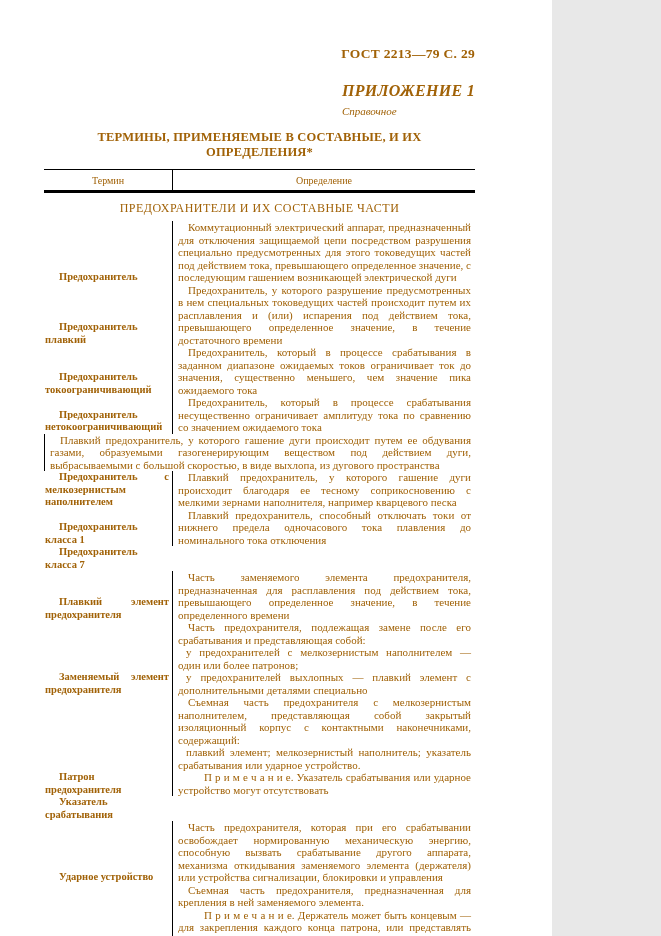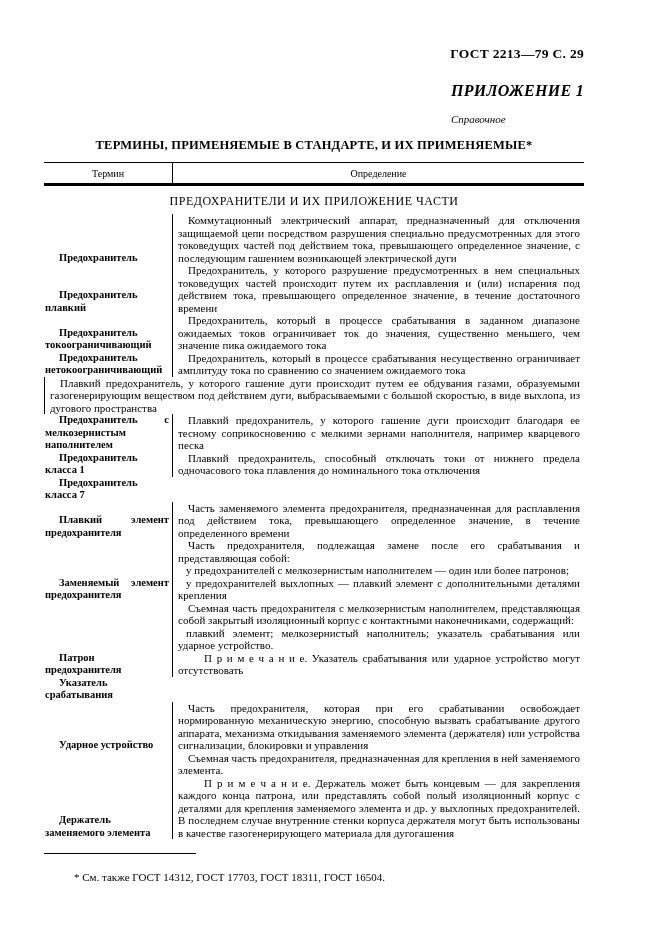--- a/index.html
+++ b/index.html
@@ -1,20 +1,20 @@
 <!DOCTYPE html>
 <html><head>
 <meta charset="utf-8">
 <style>
   html,body{margin:0;padding:0;background:#e8e8e8;}
   .sheet{
     position:relative;
-    width:661px;height:936px;
+    width:552px;height:936px;
     background:#ffffff;
-    color:#000000;
+    color:#a16207;
     font-family:"Liberation Serif","DejaVu Serif",serif;
     overflow:hidden;
     box-sizing:border-box;
     padding:46px 77px 0 44px;
   }
   .doc-ref{
     text-align:right;
     font-weight:bold;
     font-size:13.5px;
     letter-spacing:.3px;
@@ -23,21 +23,21 @@
     margin-top:20px;
     display:flex;
     flex-direction:column;
     align-items:flex-end;
   }
   .appendix-inner{width:max-content;text-align:left;}
   .appendix-label{
     font-style:italic;font-weight:bold;font-size:16px;letter-spacing:.3px;
   }
   .appendix-kind{
-    font-style:italic;font-size:11px;margin-top:13px;
+    font-style:italic;font-size:11px;margin-top:5px;
   }
   .page-title{
     margin-top:13px;
     text-align:center;
     font-weight:bold;
     font-size:12.5px;
     letter-spacing:.2px;
   }
   .gtable{margin-top:9px;border-top:1px solid #000;}
   .thead{display:flex;border-bottom:3px solid #000;}
@@ -83,29 +83,29 @@
 
   <div class="doc-ref">ГОСТ 2213—79 С. 29</div>
 
   <div class="appendix-block">
     <div class="appendix-inner">
       <div class="appendix-label">ПРИЛОЖЕНИЕ 1</div>
       <div class="appendix-kind">Справочное</div>
     </div>
   </div>
 
-  <div class="page-title">ТЕРМИНЫ, ПРИМЕНЯЕМЫЕ В СТАНДАРТЕ, И ИХ ПРИМЕНЯЕМЫЕ*</div>
+  <div class="page-title">ТЕРМИНЫ, ПРИМЕНЯЕМЫЕ В СОСТАВНЫЕ, И ИХ ОПРЕДЕЛЕНИЯ*</div>
 
   <div class="gtable">
     <div class="thead">
       <div class="th th-term">Термин</div>
       <div class="th th-def">Определение</div>
     </div>
 
-    <div class="section-heading">ПРЕДОХРАНИТЕЛИ И ИХ ПРИЛОЖЕНИЕ ЧАСТИ</div>
+    <div class="section-heading">ПРЕДОХРАНИТЕЛИ И ИХ СОСТАВНЫЕ ЧАСТИ</div>
 
     <div class="tbody">
 
       <div class="row">
         <div class="cell-term">
             <p>Предохранитель</p>
           </div>
         <div class="cell-def">
             <p>Коммутационный электрический аппарат, предназначенный для отключения защищаемой цепи посредством разрушения специально предусмотренных для этого токоведущих частей под действием тока, превышающего определенное значение, с последующим гашением возникающей электрической дуги</p>
           </div>
@@ -177,21 +177,21 @@
           </div>
       </div>
 
       <div class="row">
         <div class="cell-term">
             <p>Заменяемый элемент предохранителя</p>
           </div>
         <div class="cell-def">
           <p>Часть предохранителя, подлежащая замене после его срабатывания и представляющая собой:</p>
           <p class="sub">у предохранителей с мелкозернистым наполнителем — один или более патронов;</p>
-          <p class="sub">у предохранителей выхлопных — плавкий элемент с дополнительными деталями крепления</p>
+          <p class="sub">у предохранителей выхлопных — плавкий элемент с дополнительными деталями специально</p>
         </div>
       </div>
 
       <div class="row">
         <div class="cell-term">
             <p>Патрон предохранителя</p>
           </div>
         <div class="cell-def">
           <p>Съемная часть предохранителя с мелкозернистым наполнителем, представляющая собой закрытый изоляционный корпус с контактными наконечниками, содержащий:</p>
           <p class="sub">плавкий элемент; мелкозернистый наполнитель; указатель срабатывания или ударное устройство.</p>

